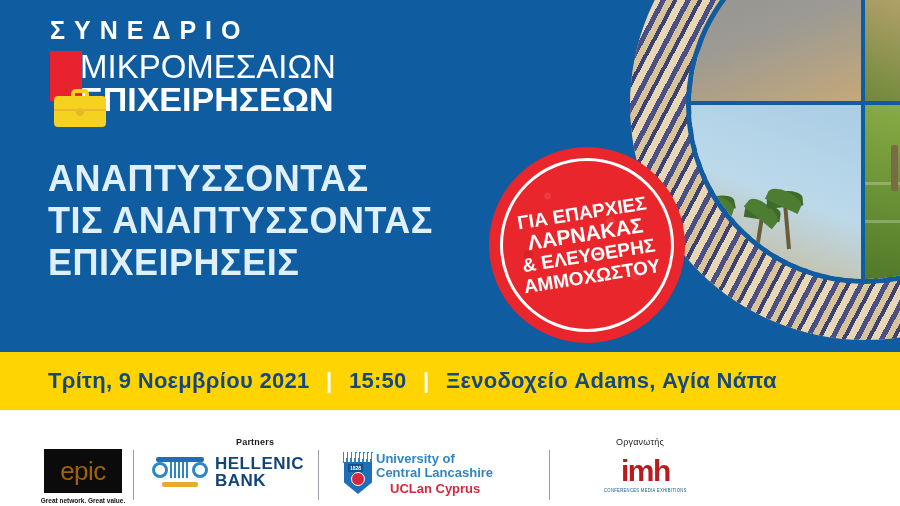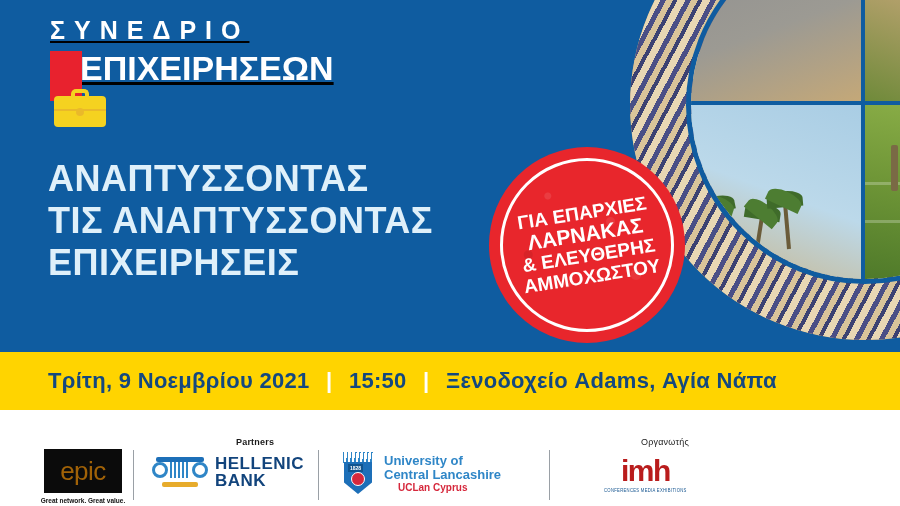--- a/index.html
+++ b/index.html
@@ -90,21 +90,21 @@
     width: 7px; height: 46px;
     background: #7a6a45;
     border-radius: 2px;
   }
   .fieldline {
     position: absolute; left: 0; width: 100%; height: 3px;
     background: rgba(255,255,255,.25);
   }
 
   
-  #logo-block { position: absolute; left: 50px; top: 18px; text-decoration: underline; }
+  #logo-block { position: absolute; left: 50px; top: 18px; }
   #synedrio {
     color: #fff;
     font-size: 25px;
     font-weight: bold;
     letter-spacing: 9px;
     line-height: 1;
   }
   #logo-rows {
     position: relative;
     margin-top: 8px;
@@ -251,21 +251,21 @@
     width: 900px; height: 96px;
     background: #fff;
   }
   .sec-label {
     position: absolute;
     font-size: 9px;
     color: #1a1a1a;
     letter-spacing: .2px;
   }
   #partners-label { left: 236px; top: 27px; font-weight: bold; }
-  #organizer-label { left: 616px; top: 27px; margin-left: 25px; }
+  #organizer-label { left: 616px; top: 27px; }
   .divider {
     position: absolute;
     top: 40px;
     width: 1px; height: 50px;
     background: #9aa0a6;
   }
   #div1 { left: 133px; }
   #div2 { left: 318px; }
   #div3 { left: 549px; }
 
@@ -297,21 +297,21 @@
   #hb-icon .scroll i:nth-child(1) { left: 0; }
   #hb-icon .scroll i:nth-child(2) { left: 40px; }
   #hb-icon .flutes { position: absolute; left: 18px; top: 5px; width: 20px; height: 16px;
     background: repeating-linear-gradient(90deg, #2f86c7 0 2px, #fff 2px 4px); }
   #hb-icon .base { position: absolute; left: 10px; bottom: 0; width: 36px; height: 5px; background: #e7ab2b; border-radius: 2px; }
   #hb-text { line-height: 1.0; }
   #hb-text .l1 { font-size: 17px; font-weight: bold; color: #12447c; letter-spacing: .5px; }
   #hb-text .l2 { font-size: 17px; font-weight: bold; color: #12447c; letter-spacing: .5px; }
 
   
-  #uclan-logo { position: absolute; left: 340px; top: 42px; display: flex; align-items: center; gap: 8px; }
+  #uclan-logo { position: absolute; left: 340px; top: 42px; display: flex; align-items: center; gap: 0; }
   #uclan-crest { width: 36px; height: 44px; position: relative; }
   #uclan-crest .rays {
     position: absolute; left: 3px; top: 0; width: 30px; height: 12px;
     background: repeating-linear-gradient(95deg, #2f86c7 0 1.5px, transparent 1.5px 4px);
   }
   #uclan-crest .shield {
     position: absolute; left: 4px; top: 10px; width: 28px; height: 32px;
     background: #1d6fb8;
     clip-path: polygon(0 0, 100% 0, 100% 64%, 50% 100%, 0 64%);
   }
@@ -321,21 +321,21 @@
     background: #10548f; padding: 1px 2px;
   }
   #uclan-crest .rose {
     position: absolute; left: 11px; top: 20px;
     width: 14px; height: 14px; border-radius: 50%;
     background: #d6283c;
     border: 1.5px solid #fff;
   }
   #uclan-text { line-height: 1.08; }
   #uclan-text .l1, #uclan-text .l2 { font-size: 13px; font-weight: bold; color: #2f86c7; }
-  #uclan-text .l3 { font-size: 10px; font-weight: bold; color: #d6283c; margin-top: 1px; padding-left: 14px; }
+  #uclan-text .l3 { font-size: 13px; font-weight: bold; color: #d6283c; margin-top: 1px; padding-left: 14px; }
 
   
   #imh-logo { position: absolute; left: 604px; top: 46px; text-align: center; }
   #imh-logo .mark {
     font-size: 30px; font-weight: bold; color: #b91c1c; letter-spacing: -1.5px; line-height: 1;
   }
   #imh-logo .tag {
     font-size: 4.2px; color: #14548f; letter-spacing: .3px; margin-top: 2px;
     transform: scaleY(1.1);
   }
@@ -371,20 +371,21 @@
   <div id="logo-block">
     <div id="synedrio">ΣΥΝΕΔΡΙΟ</div>
     <div id="logo-rows">
       <div id="red-box"></div>
       <div id="briefcase">
         <div class="handle"></div>
         <div class="body"></div>
         <div class="seam"></div>
         <div class="latch"></div>
       </div>
+      <div id="micro">ΜΙΚΡΟΜΕΣΑΙΩΝ</div>
       <div id="epix">ΕΠΙΧΕΙΡΗΣΕΩΝ</div>
     </div>
   </div>
 
   <div id="headline">
     <div>ΑΝΑΠΤΥΣΣΟΝΤΑΣ</div>
     <div>ΤΙΣ ΑΝΑΠΤΥΣΣΟΝΤΑΣ</div>
     <div>ΕΠΙΧΕΙΡΗΣΕΙΣ</div>
   </div>
 

